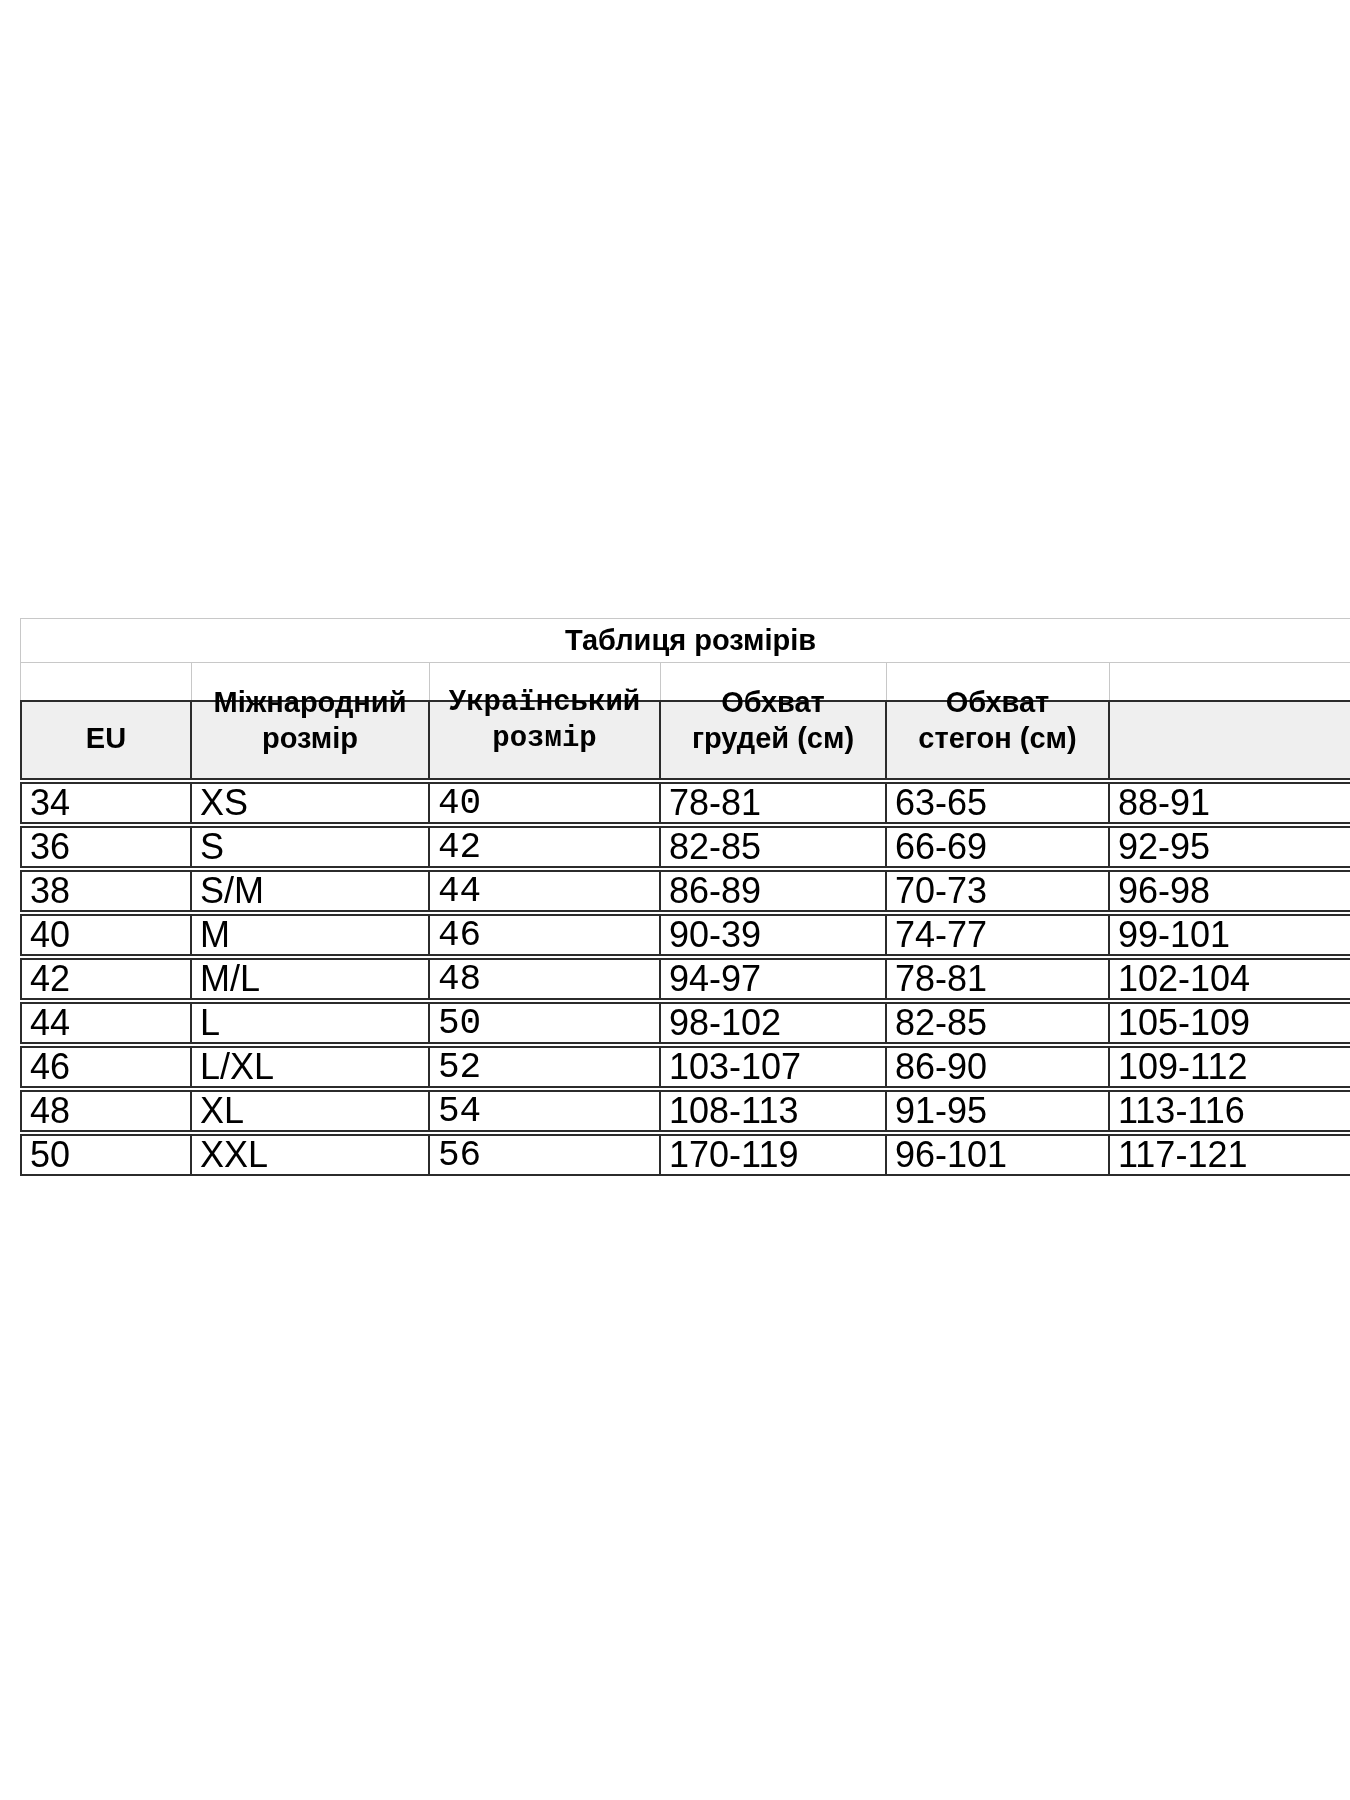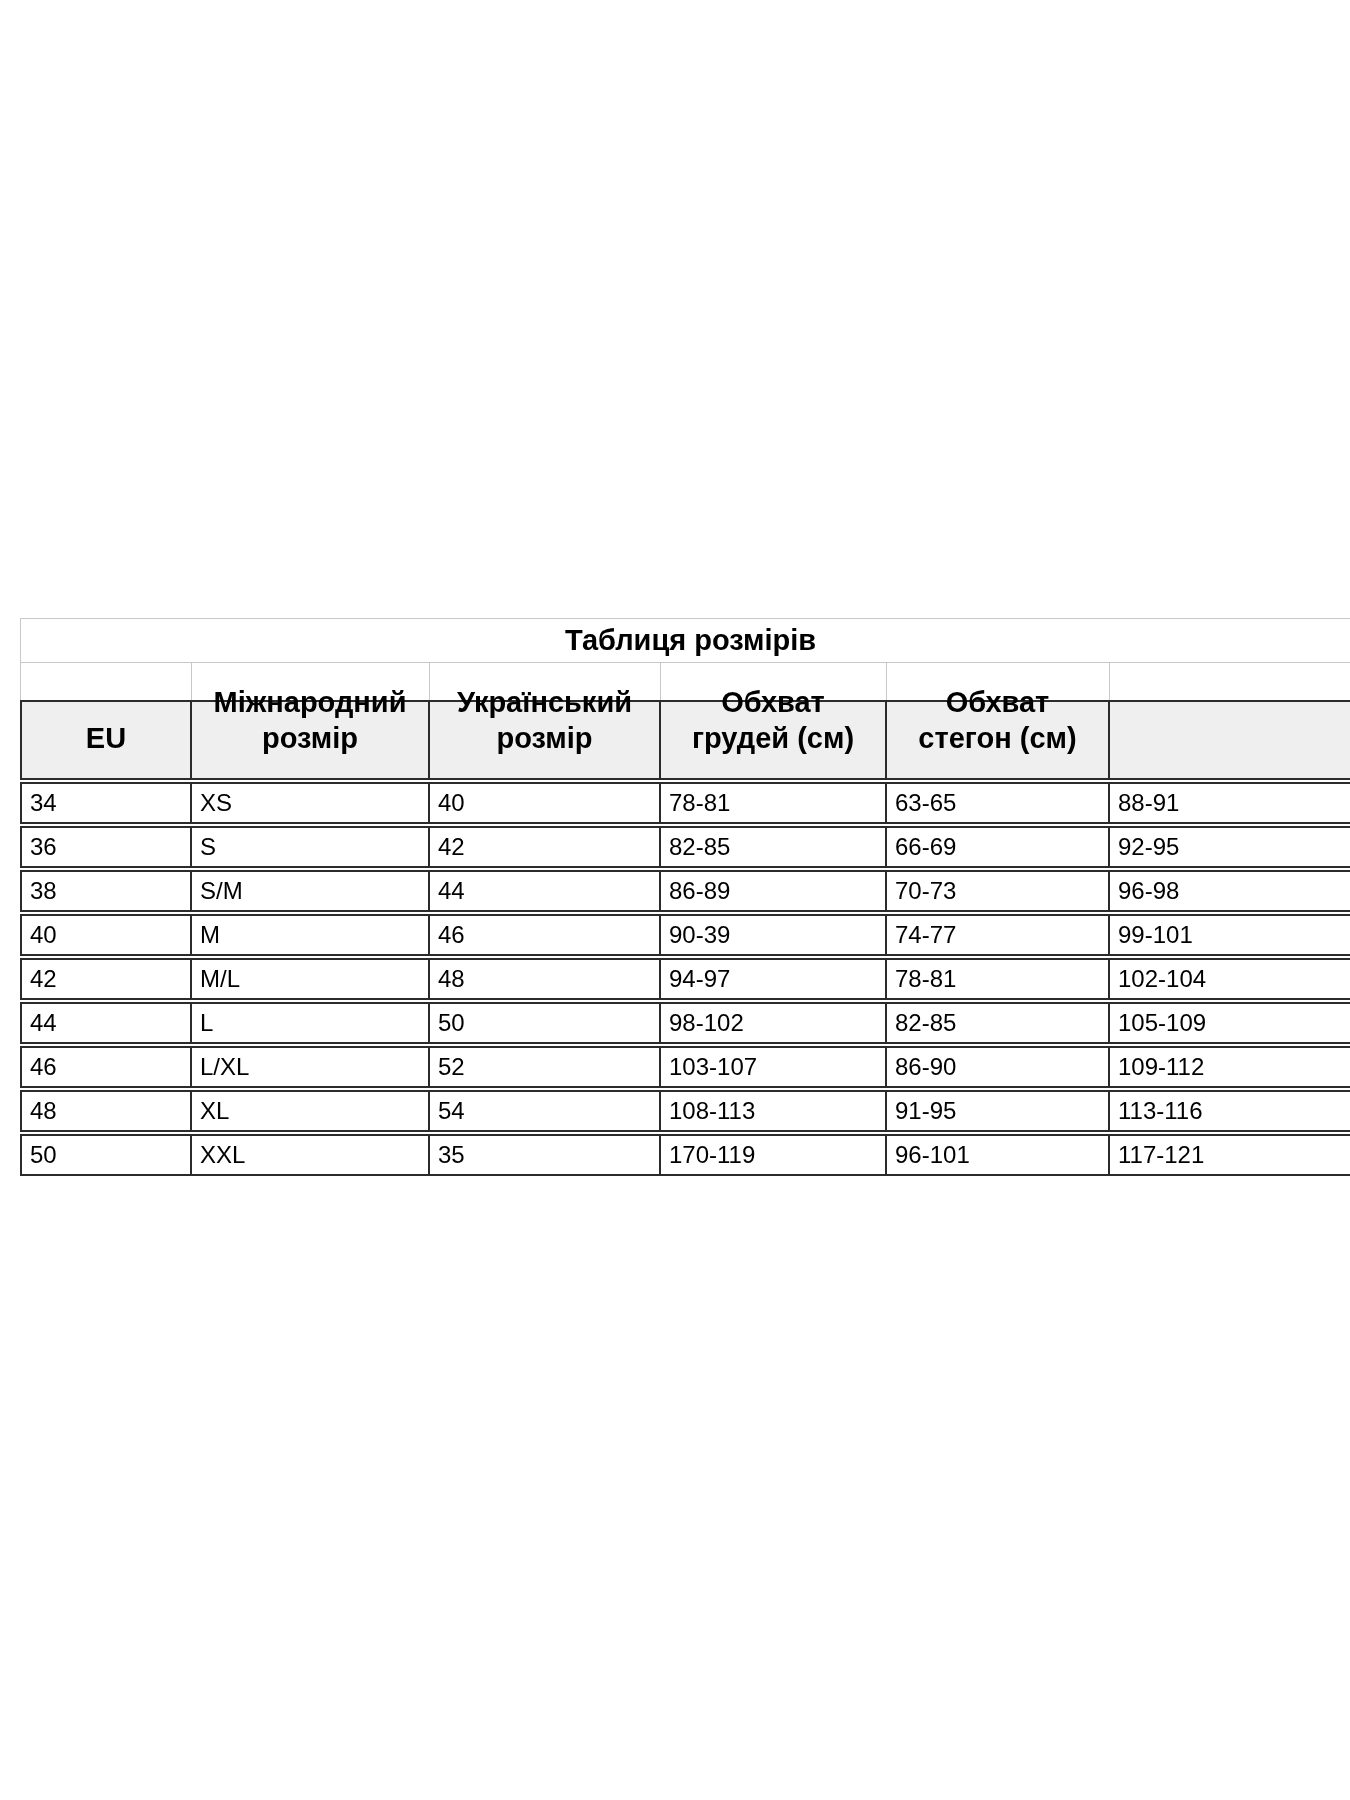--- a/index.html
+++ b/index.html
@@ -77,26 +77,26 @@
     margin-bottom: 2px;
     background: #ffffff;
   }
   .data-row:last-child { margin-bottom: 0; }
   .data-cell {
     box-sizing: border-box;
     border-right: 2px solid #2b2b2b;
     display: flex;
     align-items: center;
     padding-left: 8px;
-    font-size: 24px;
+    font-size: 36px;
     overflow: hidden;
   }
   .header-row > :nth-child(1), .data-row > :nth-child(1) { width: 170px; }
   .header-row > :nth-child(2), .data-row > :nth-child(2) { width: 238px; }
-  .header-row > :nth-child(3), .data-row > :nth-child(3) { width: 231px; }
+  .header-row > :nth-child(3), .data-row > :nth-child(3) { width: 231px; font-family: Liberation Mono, monospace; }
   .header-row > :nth-child(4), .data-row > :nth-child(4) { width: 226px; }
   .header-row > :nth-child(5), .data-row > :nth-child(5) { width: 223px; }
   .header-row > :nth-child(6), .data-row > :nth-child(6) { flex: 1; border-right: none; }
 </style>
 </head>
 <body>
 
 <div class="sheet">
 
   <div class="title-row">Таблиця розмірів</div>
@@ -183,20 +183,20 @@
         <div class="data-cell">48</div>
         <div class="data-cell">XL</div>
         <div class="data-cell">54</div>
         <div class="data-cell">108-113</div>
         <div class="data-cell">91-95</div>
         <div class="data-cell">113-116</div>
       </div>
       <div class="data-row">
         <div class="data-cell">50</div>
         <div class="data-cell">XXL</div>
-        <div class="data-cell">35</div>
+        <div class="data-cell">56</div>
         <div class="data-cell">170-119</div>
         <div class="data-cell">96-101</div>
         <div class="data-cell">117-121</div>
       </div>
     </div>
 
 </div>
 
 </body></html>

